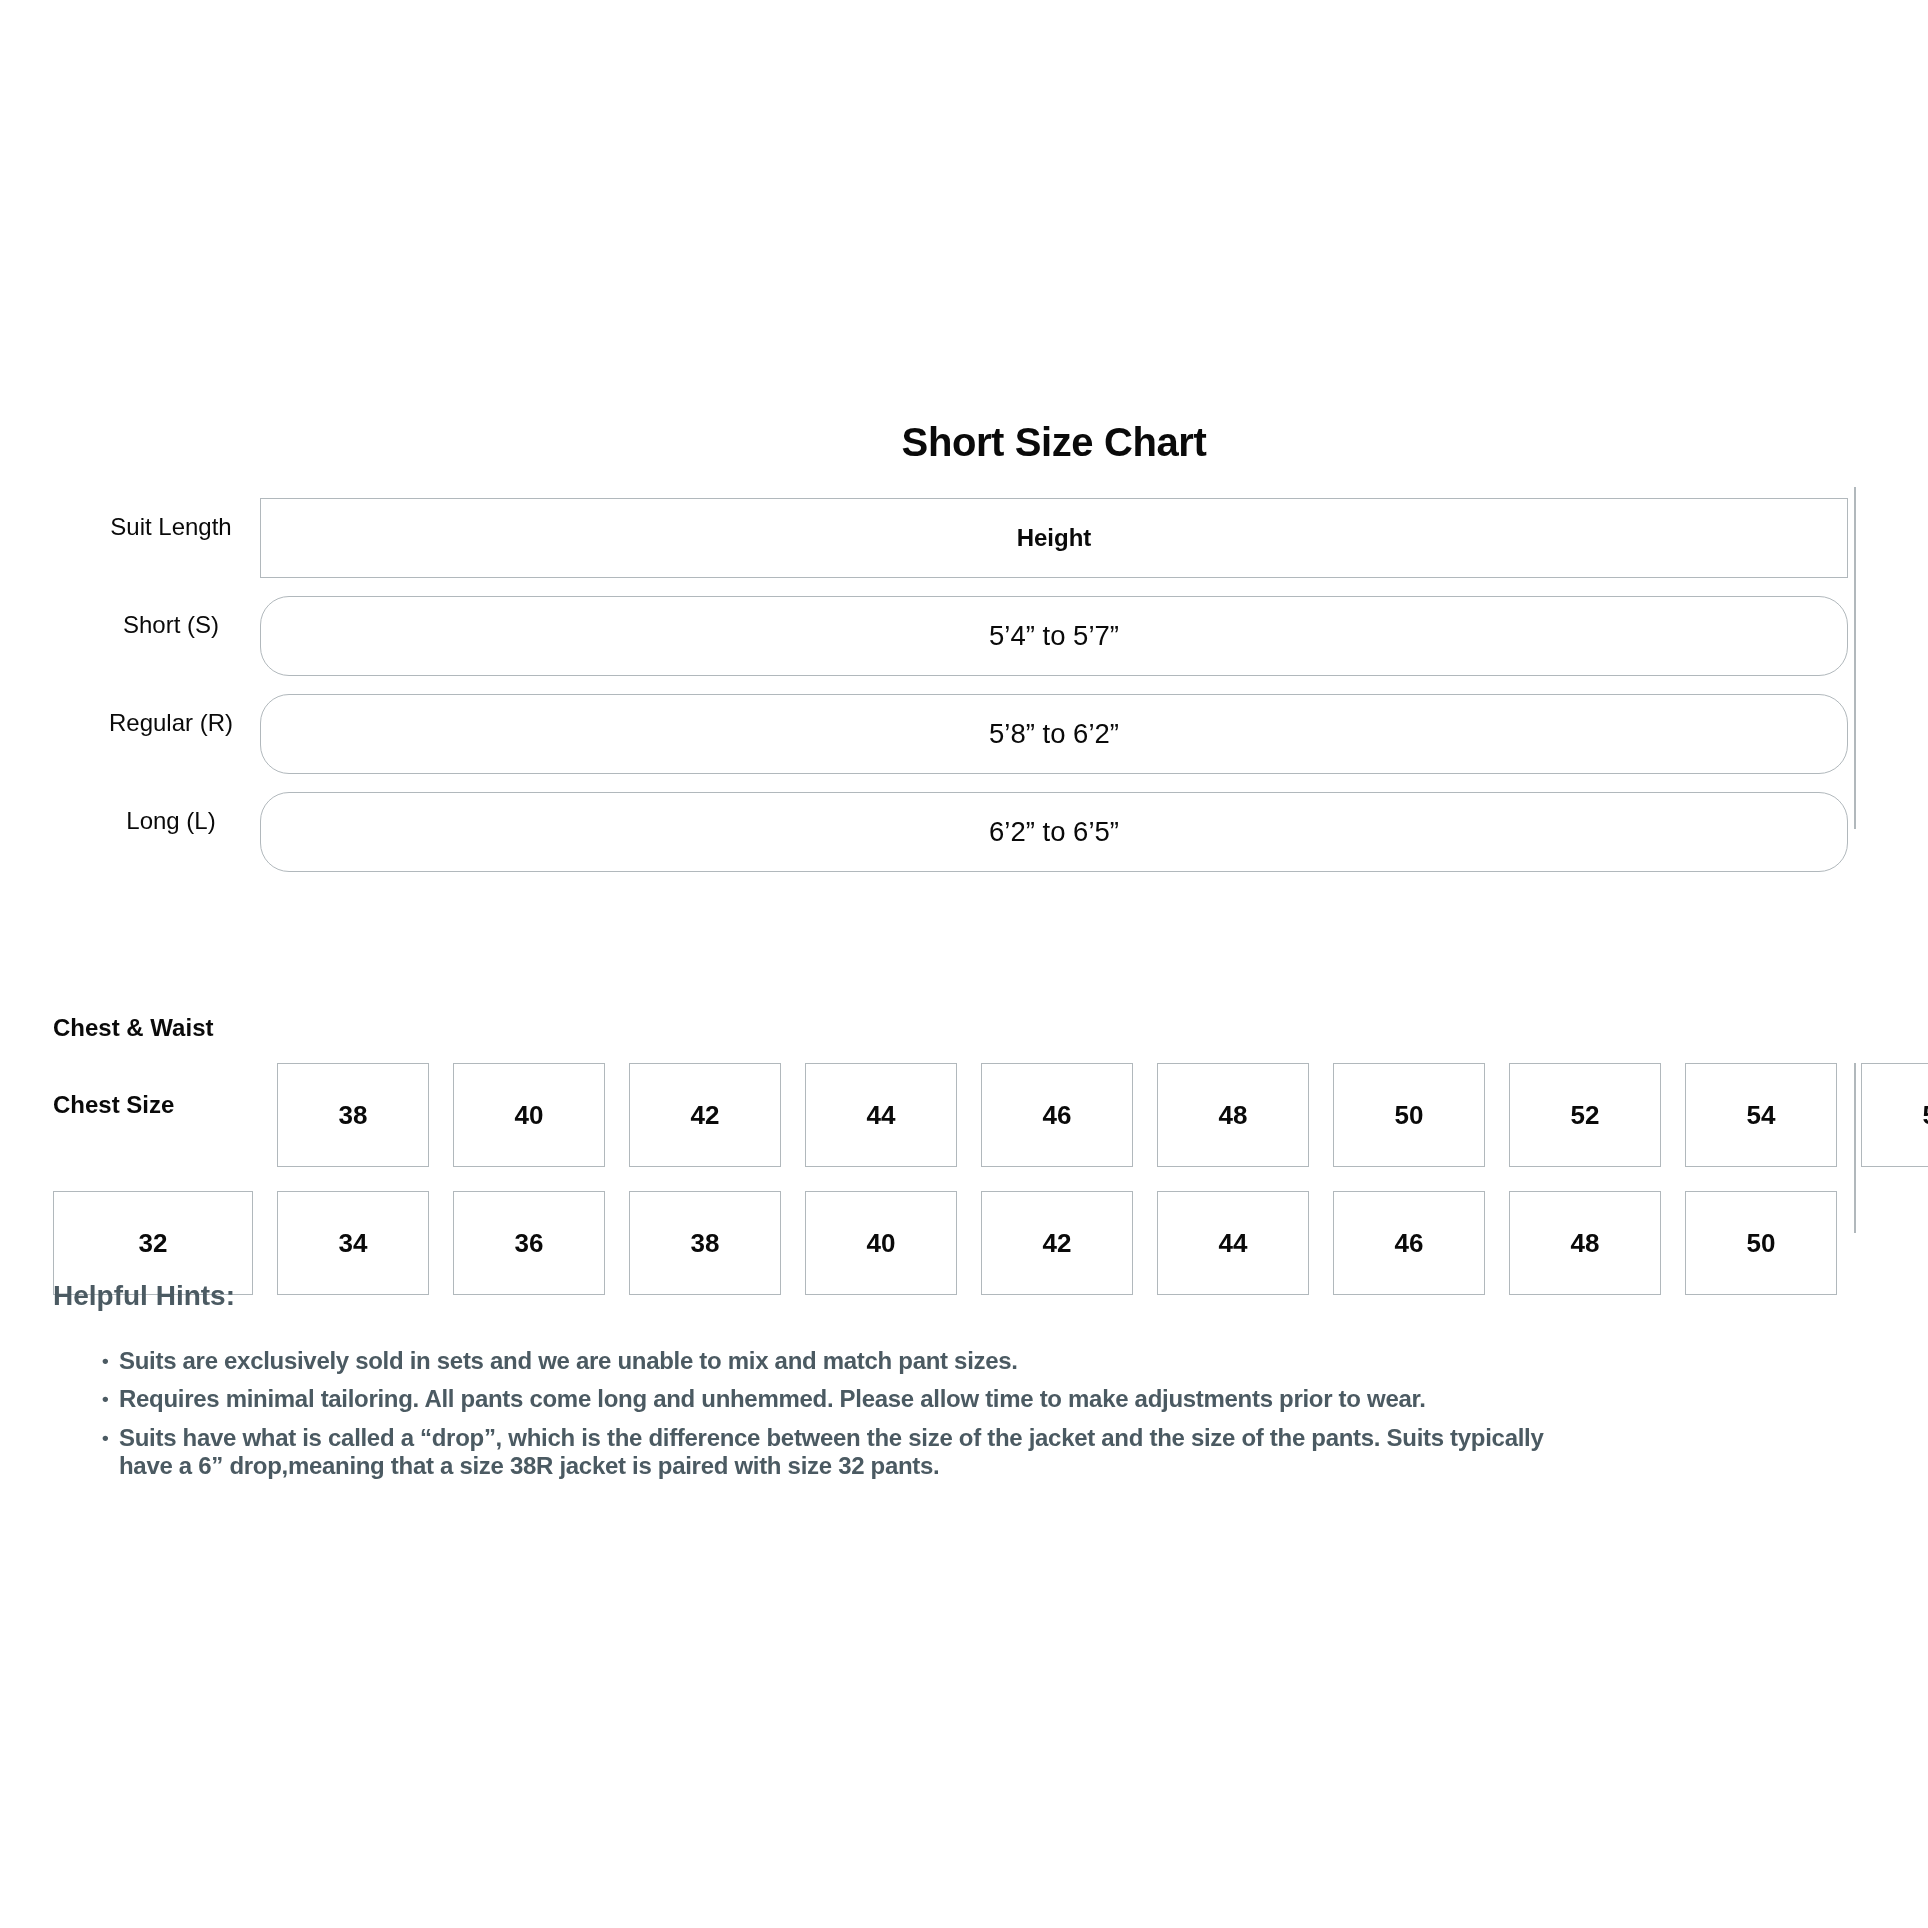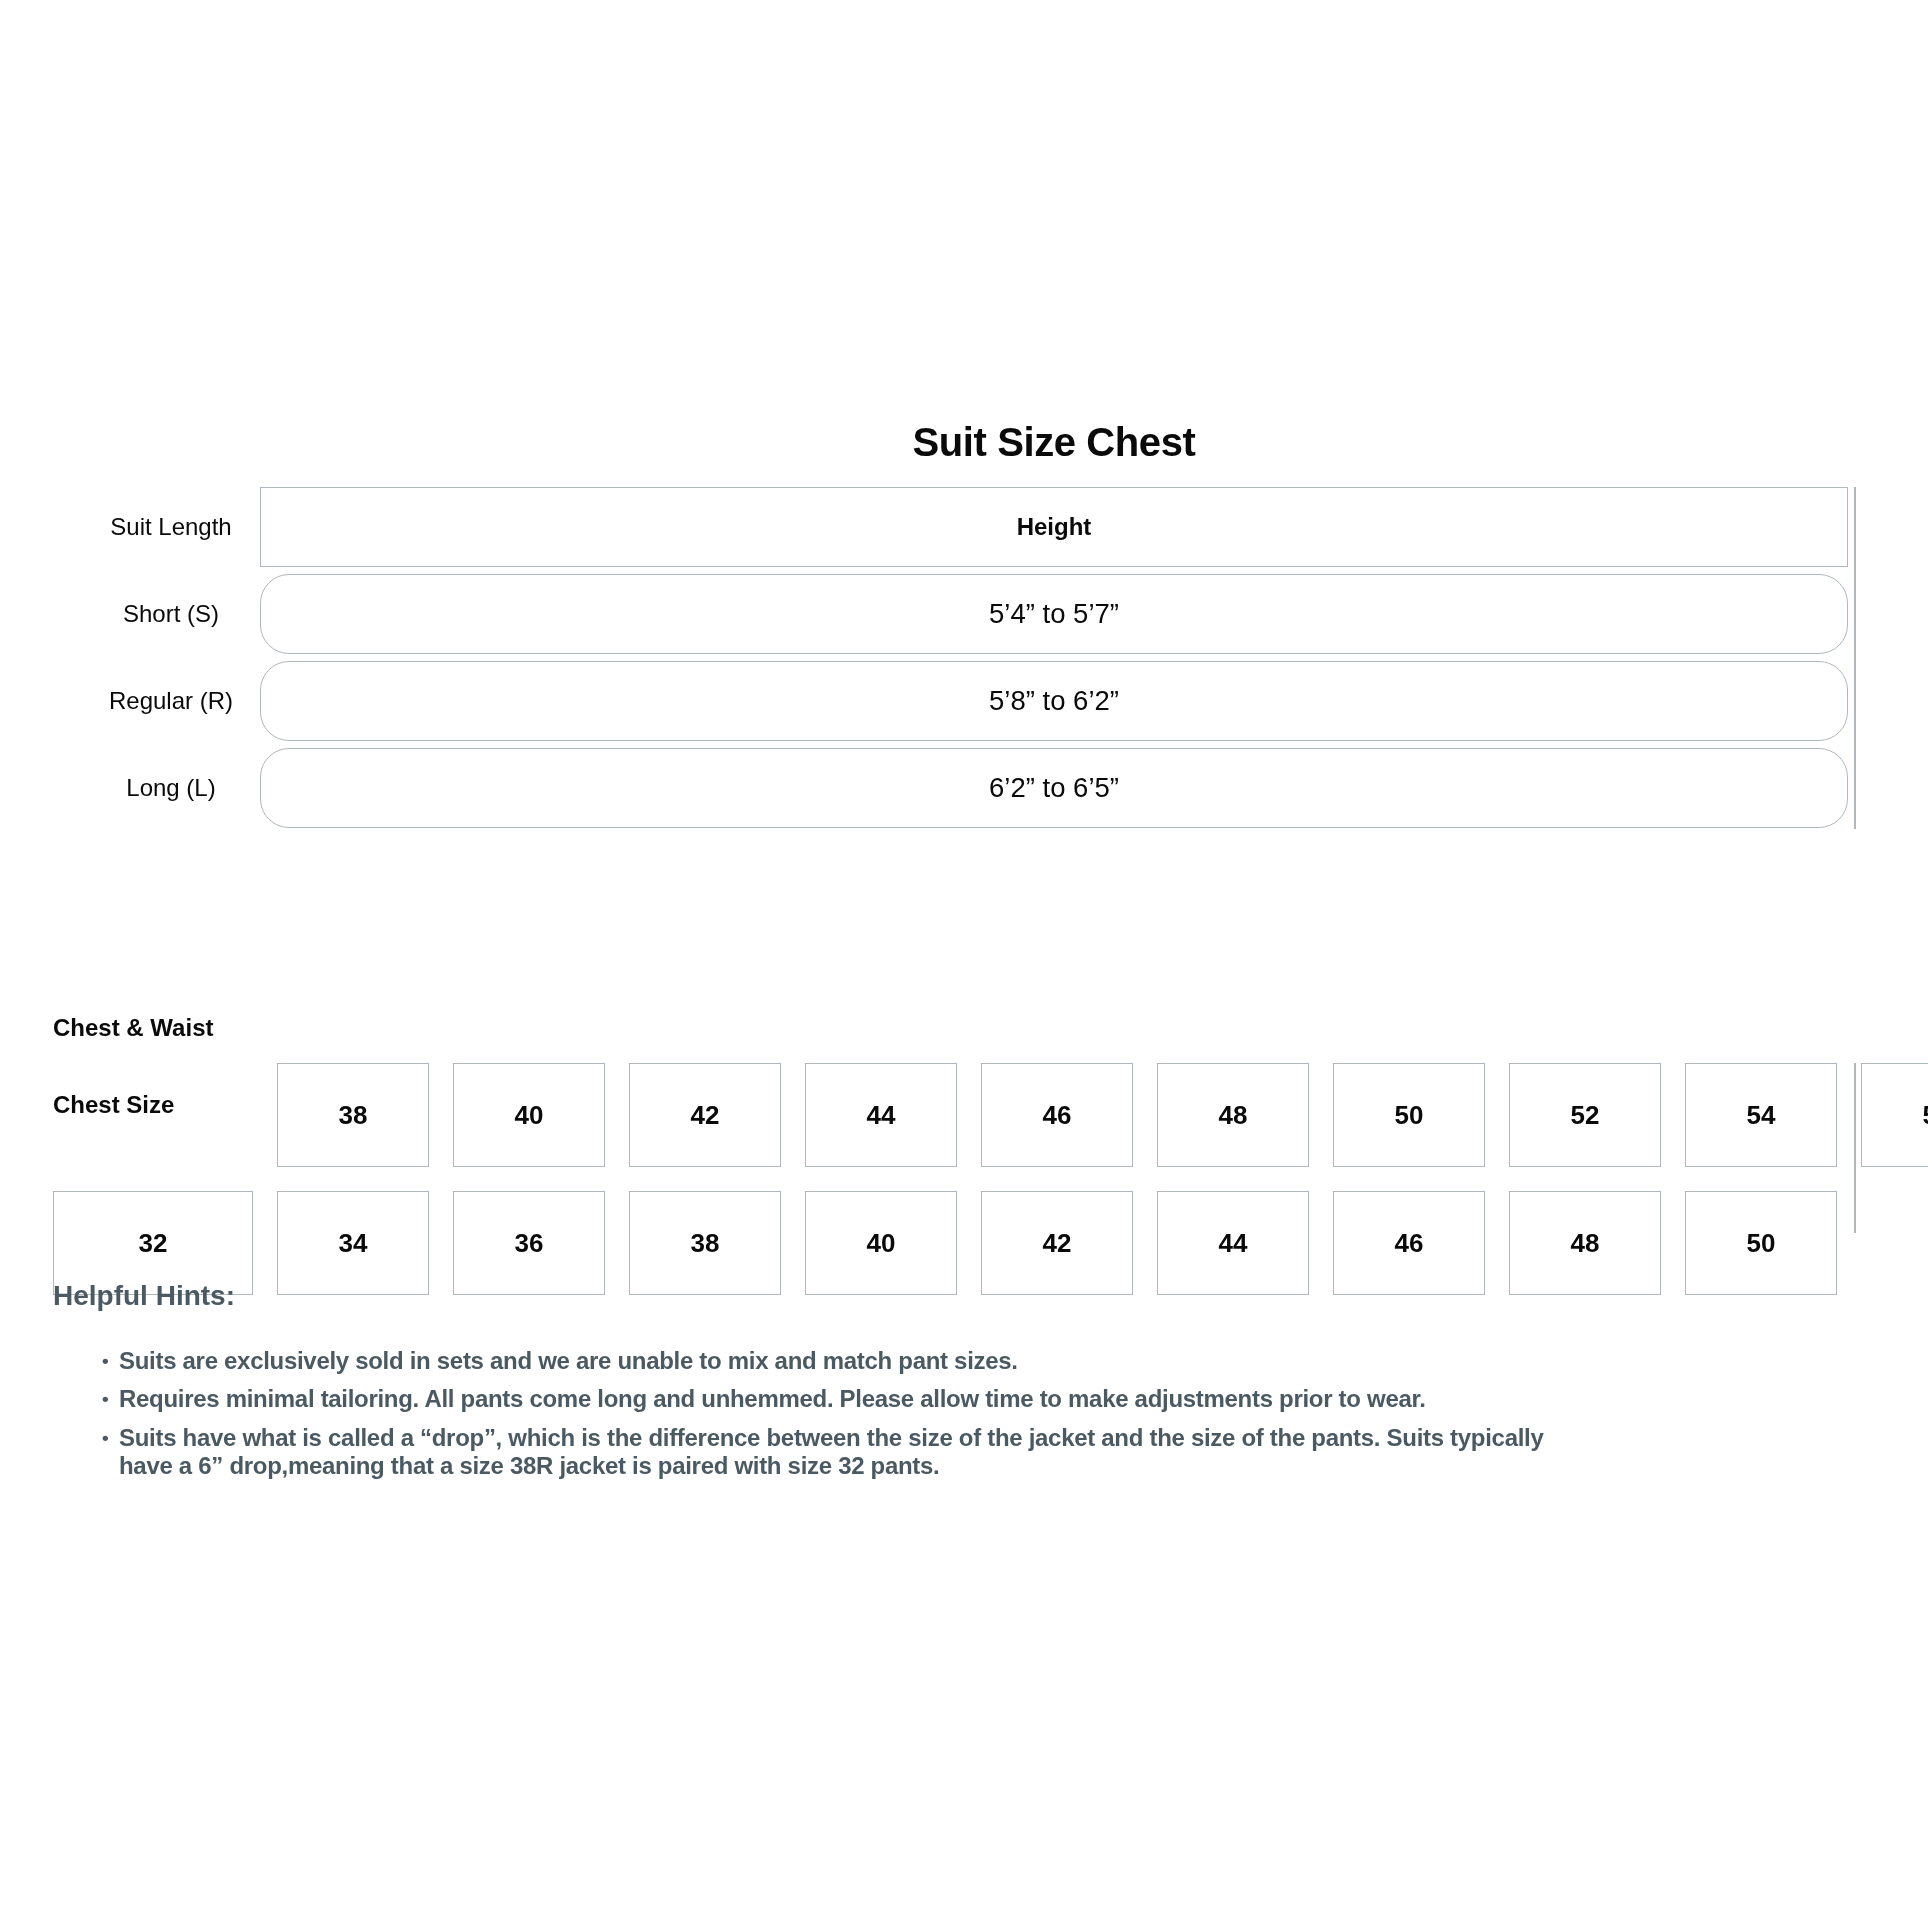--- a/index.html
+++ b/index.html
@@ -43,20 +43,21 @@
     font-weight: normal;
   }
   .length-table .box {
     box-sizing: border-box;
     height: 80px;
     border: 0.9px solid #b1b8bc;
     background: #ffffff;
     display: flex;
     align-items: center;
     justify-content: center;
+    margin-top: 11px;
   }
   .length-table .box.hdr { font-size: 24px; font-weight: bold; }
   .length-table .box.val { font-size: 27.5px; font-weight: normal; border-radius: 29px; }
 
   
   .v-line {
     position: absolute;
     width: 1.7px;
     background: #b1b8bc;
   }
@@ -131,21 +132,21 @@
     font-size: 19px;
     line-height: 28px;
   }
   .hint-item .txt { white-space: pre-line; }
 </style>
 </head>
 <body>
 
 <div class="canvas">
 
-  <div class="title">Suit Size Chest</div>
+  <div class="title">Short Size Chart</div>
 
   <div class="length-table">
     <div class="lbl">Suit Length</div>
     <div class="box hdr">Height</div>
 
     <div class="lbl">Short (S)</div>
     <div class="box val">5’4” to 5’7”</div>
 
     <div class="lbl">Regular (R)</div>
     <div class="box val">5’8” to 6’2”</div>

